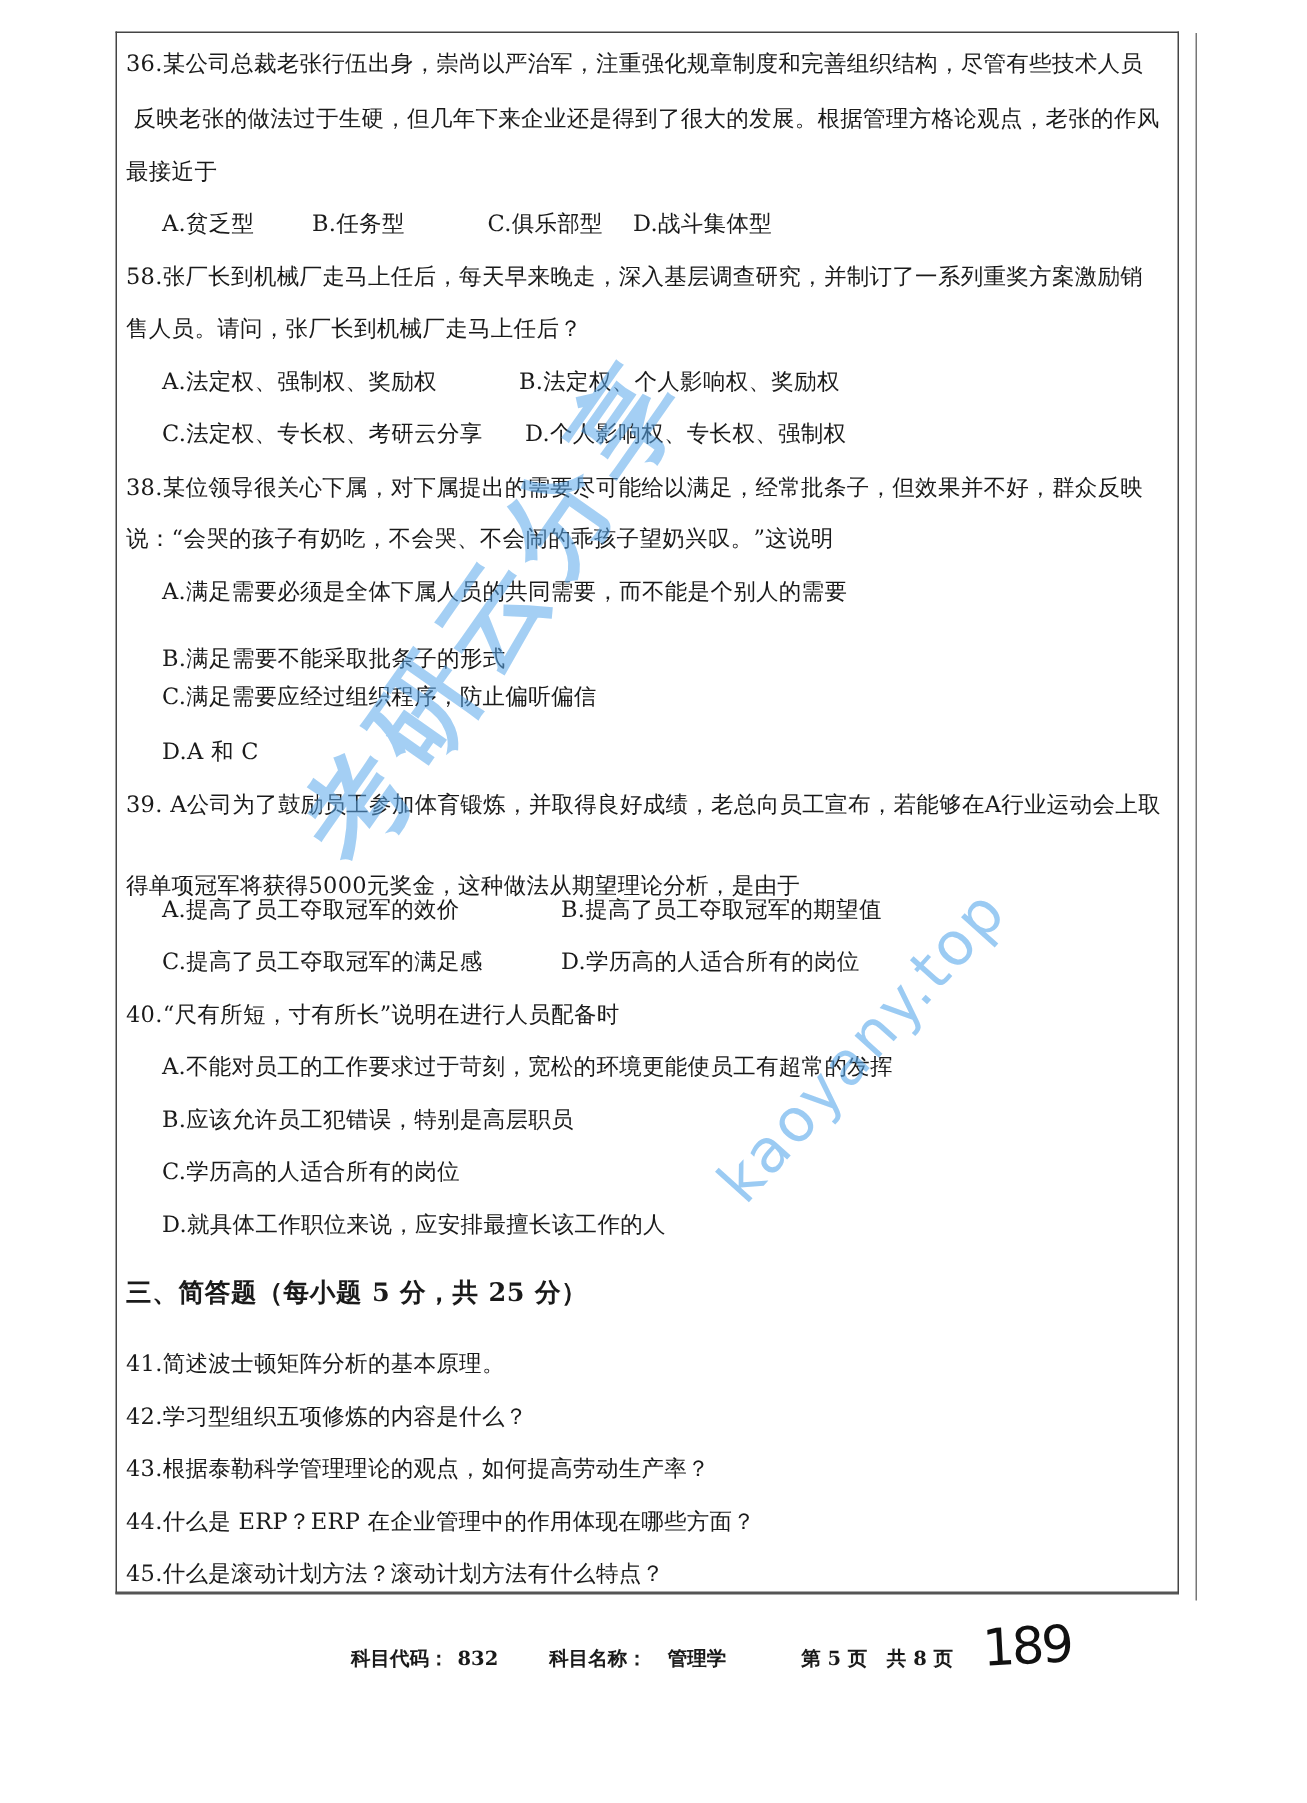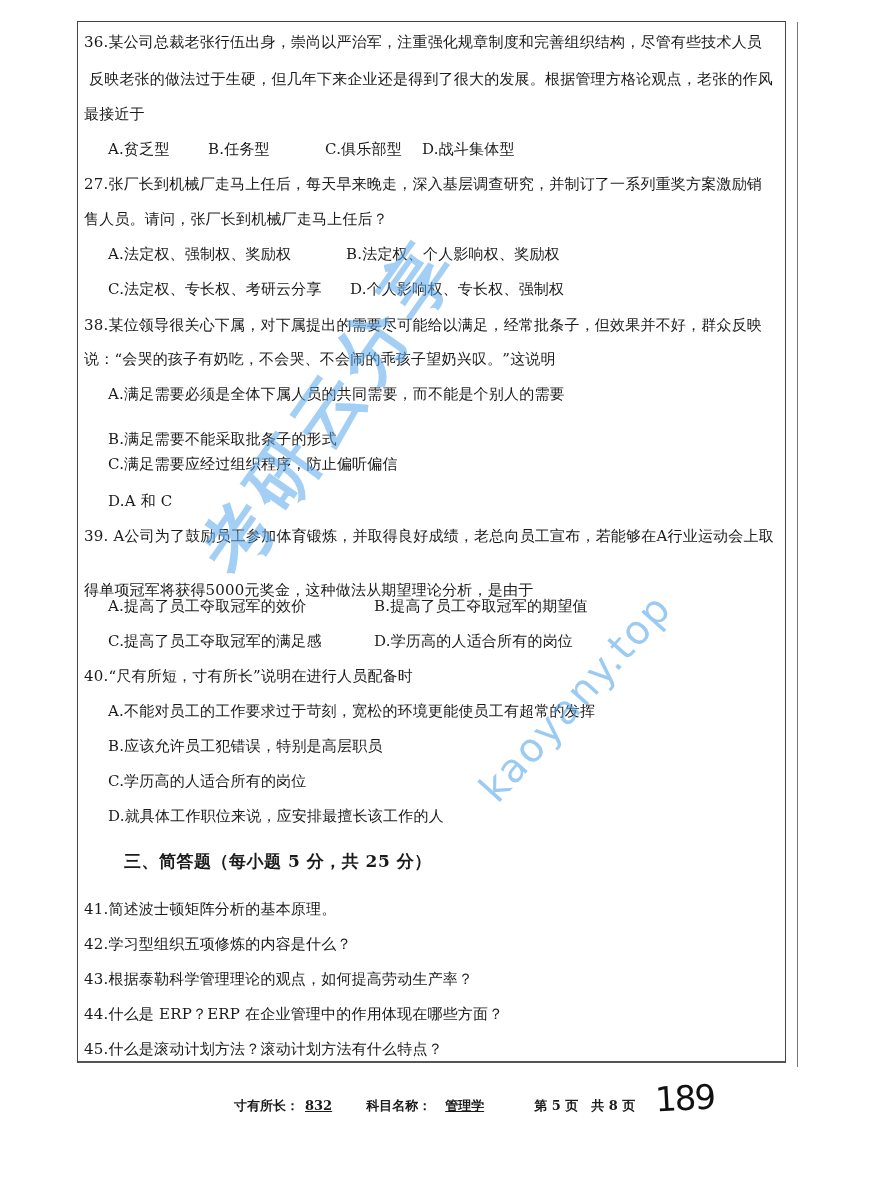--- a/index.html
+++ b/index.html
@@ -14,26 +14,26 @@
   }
   .scanline-right {
     position: absolute; left: 797px; top: 22px; width: 1px; height: 1045px; background: #777;
   }
   .content {
     position: absolute; left: 84px; top: 30px; width: 700px;
     font-size: 15px; letter-spacing: 0.2px;
   }
   .line { position: absolute; white-space: nowrap; }
   .opt { position: absolute; white-space: nowrap; }
-  .section-title { font-weight: bold; font-size: 17px; letter-spacing: 0.5px; margin-left: 40px; }
+  .section-title { font-weight: bold; font-size: 17px; letter-spacing: 0.5px; }
   .footer {
     position: absolute; top: 1097px; left: 234px; font-size: 13px; font-weight: bold;
     white-space: nowrap;
   }
-  .footer .u { display: inline-block; text-decoration: underline; padding: 0 6px; }
+  .footer .u { display: inline-block; padding: 0 6px; }
   .footer .gap { display: inline-block; width: 28px; }
   .hand {
     position: absolute; left: 655px; top: 1078px; font-size: 34px; font-family: "DejaVu Sans", sans-serif;
     color: #111; transform: rotate(-3deg); letter-spacing: -2px;
   }
   .wm {
     position: absolute; color: #5aa9ec; opacity: 0.55; font-family: "DejaVu Sans", sans-serif;
     pointer-events: none; white-space: nowrap;
   }
   .wm-cn { left: 180px; top: 540px; font-size: 70px; transform: rotate(-55deg); transform-origin: left top; font-weight: bold; letter-spacing: 8px; }
@@ -48,21 +48,21 @@
 <div class="content">
 
   <div class="line" style="top:3px;left:0">36.某公司总裁老张行伍出身，崇尚以严治军，注重强化规章制度和完善组织结构，尽管有些技术人员</div>
   <div class="line" style="top:40px;left:5px">反映老张的做法过于生硬，但几年下来企业还是得到了很大的发展。根据管理方格论观点，老张的作风</div>
   <div class="line" style="top:75px;left:0">最接近于</div>
   <div class="opt" style="top:110px;left:24px">A.贫乏型</div>
   <div class="opt" style="top:110px;left:124px">B.任务型</div>
   <div class="opt" style="top:110px;left:241px">C.俱乐部型</div>
   <div class="opt" style="top:110px;left:338px">D.战斗集体型</div>
 
-  <div class="line" style="top:145px;left:0">27.张厂长到机械厂走马上任后，每天早来晚走，深入基层调查研究，并制订了一系列重奖方案激励销</div>
+  <div class="line" style="top:145px;left:0">58.张厂长到机械厂走马上任后，每天早来晚走，深入基层调查研究，并制订了一系列重奖方案激励销</div>
   <div class="line" style="top:180px;left:0">售人员。请问，张厂长到机械厂走马上任后？</div>
   <div class="opt" style="top:215px;left:24px">A.法定权、强制权、奖励权</div>
   <div class="opt" style="top:215px;left:262px">B.法定权、个人影响权、奖励权</div>
   <div class="opt" style="top:250px;left:24px">C.法定权、专长权、考研云分享</div>
   <div class="opt" style="top:250px;left:266px">D.个人影响权、专长权、强制权</div>
 
   <div class="line" style="top:286px;left:0">38.某位领导很关心下属，对下属提出的需要尽可能给以满足，经常批条子，但效果并不好，群众反映</div>
   <div class="line" style="top:320px;left:0">说：“会哭的孩子有奶吃，不会哭、不会闹的乖孩子望奶兴叹。”这说明</div>
   <div class="opt" style="top:355px;left:24px">A.满足需要必须是全体下属人员的共同需要，而不能是个别人的需要</div>
   <div class="opt" style="top:400px;left:24px">B.满足需要不能采取批条子的形式</div>
@@ -84,19 +84,19 @@
 
   <div class="line section-title" style="top:820px;left:0">三、简答题（每小题 5 分，共 25 分）</div>
   <div class="line" style="top:870px;left:0">41.简述波士顿矩阵分析的基本原理。</div>
   <div class="line" style="top:905px;left:0">42.学习型组织五项修炼的内容是什么？</div>
   <div class="line" style="top:940px;left:0">43.根据泰勒科学管理理论的观点，如何提高劳动生产率？</div>
   <div class="line" style="top:975px;left:0">44.什么是 ERP？ERP 在企业管理中的作用体现在哪些方面？</div>
   <div class="line" style="top:1010px;left:0">45.什么是滚动计划方法？滚动计划方法有什么特点？</div>
 </div>
 
 <div class="footer">
-  <span>寸有所长：</span><span class="u">832</span><span class="gap"></span><span>科目名称：</span><span class="u" style="padding:0 14px">管理学</span><span class="gap" style="width:36px"></span><span>第 5 页　共 8 页</span>
+  <span>科目代码：</span><span class="u">832</span><span class="gap"></span><span>科目名称：</span><span class="u" style="padding:0 14px">管理学</span><span class="gap" style="width:36px"></span><span>第 5 页　共 8 页</span>
 </div>
 
 <div class="hand">189</div>
 
 <div class="wm wm-cn">考研云分享</div>
 <div class="wm wm-url">kaoyany.top</div>
 
 </body></html>

